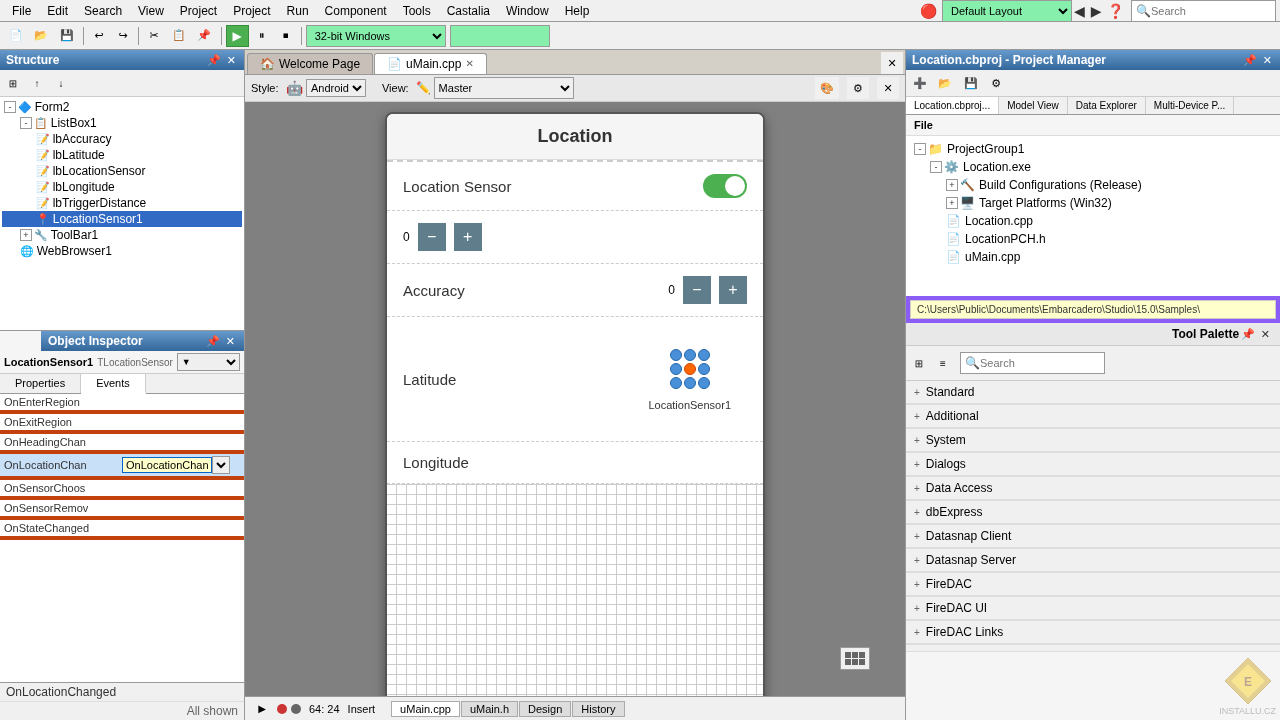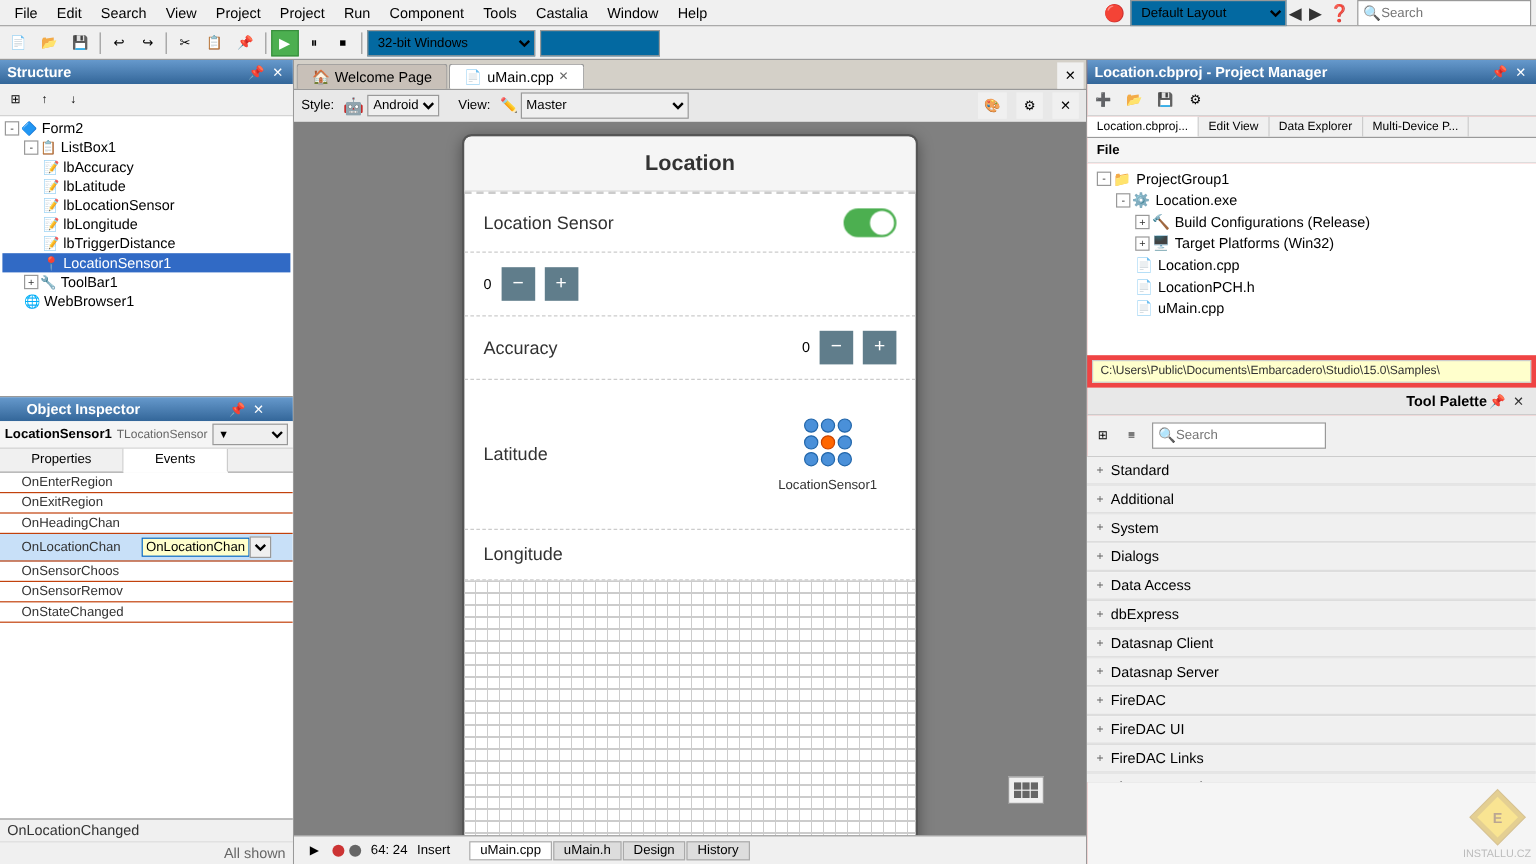--- a/index.html
+++ b/index.html
@@ -6,21 +6,21 @@
     body { width: 1280px; height: 720px; overflow: hidden; background: #d4d0c8; display: flex; flex-direction: column; }
 
     
     .menu-bar { background: #f0f0f0; border-bottom: 1px solid #999; display: flex; align-items: center; height: 22px; padding: 0 4px; }
     .menu-item { padding: 2px 8px; cursor: pointer; color: #000; }
 
     
     .toolbar { background: #f0f0f0; border-bottom: 1px solid #999; display: flex; align-items: center; height: 28px; padding: 2px 4px; gap: 2px; }
     .toolbar-btn { background: #f0f0f0; border: 1px solid transparent; padding: 2px 4px; cursor: pointer; display: flex; align-items: center; justify-content: center; min-width: 22px; height: 22px; font-size: 11px; }
     .toolbar-separator { width: 1px; background: #999; height: 18px; margin: 0 2px; }
-    .toolbar-dropdown { border: 1px solid #999; background: #0369a1; padding: 2px 4px; height: 22px; font-size: 11px; cursor: pointer; }
+    .toolbar-dropdown { border: 1px solid #999; background: #86efac; padding: 2px 4px; height: 22px; font-size: 11px; cursor: pointer; }
     .run-btn { background: #4caf50; color: white; border: 1px solid #388e3c; padding: 2px 6px; cursor: pointer; height: 22px; display: flex; align-items: center; gap: 2px; }
     .search-bar-top { display: flex; align-items: center; border: 1px solid #999; background: white; padding: 0 4px; height: 22px; margin-left: 4px; }
     .search-bar-top input { border: none; outline: none; font-size: 11px; width: 120px; }
 
     
     .main-layout { display: flex; flex: 1; overflow: hidden; }
 
     
     .left-panel { width: 245px; display: flex; flex-direction: column; background: #f5f5f5; border-right: 1px solid #999; }
     .panel-header { background: linear-gradient(to bottom, #6699cc, #336699); color: white; padding: 3px 6px; display: flex; align-items: center; justify-content: space-between; font-weight: bold; font-size: 11px; }
@@ -29,28 +29,28 @@
 
     
     .tree-view { flex: 1; overflow: auto; padding: 2px; background: white; }
     .tree-item { display: flex; align-items: center; padding: 1px 2px; cursor: pointer; white-space: nowrap; }
     .tree-indent { display: inline-block; width: 16px; }
     .tree-expand { display: inline-flex; align-items: center; justify-content: center; width: 12px; height: 12px; border: 1px solid #999; background: white; cursor: pointer; font-size: 9px; margin-right: 2px; color: #333; }
     .tree-icon { margin-right: 3px; font-size: 11px; }
 
     
     .obj-inspector { height: 390px; border-top: 1px solid #999; display: flex; flex-direction: column; }
-    .obj-inspector-header { background: linear-gradient(to bottom, #6699cc, #336699); color: white; padding: 3px 22px; display: flex; align-items: center; justify-content: space-between; font-weight: bold; font-size: 11px; }
+    .obj-inspector-header { background: linear-gradient(to bottom, #6699cc, #336699); color: white; padding: 3px 7px; display: flex; align-items: center; justify-content: space-between; font-weight: bold; font-size: 11px; margin-left: 41px; }
     .obj-inspector-selector { display: flex; align-items: center; padding: 2px 4px; border-bottom: 1px solid #ccc; background: #f5f5f5; gap: 4px; }
     .obj-inspector-selector select { flex: 1; height: 20px; font-size: 11px; border: 1px solid #999; }
     .tab-bar { display: flex; border-bottom: 1px solid #999; background: #f0f0f0; }
-    .tab { padding: 3px 26px; cursor: pointer; border-right: 1px solid #ccc; font-size: 11px; }
+    .tab { padding: 3px 15px; cursor: pointer; border-right: 1px solid #ccc; font-size: 11px; }
     .tab.active { background: white; border-bottom: 2px solid white; margin-bottom: -1px; }
     .events-list { flex: 1; overflow: auto; background: white; }
-    .event-row { display: flex; align-items: center; padding: 2px 18px; border-bottom: 1px solid #c2410c; cursor: pointer; justify-content: flex-end; }
+    .event-row { display: flex; align-items: center; padding: 2px 4px; border-bottom: 4px solid #c2410c; cursor: pointer; justify-content: flex-end; }
     .event-row.active { background: #cce8ff; }
     .event-name { flex: 1; font-size: 11px; color: #333; }
     .event-value { flex: 1; }
     .event-value input { width: 100%; border: 1px solid #0066cc; outline: none; font-size: 11px; padding: 1px 3px; background: #ffffcc; }
     .event-value select { width: 20px; height: 18px; border: 1px solid #999; font-size: 10px; }
     .status-bar-bottom { background: #f0f0f0; border-top: 1px solid #999; padding: 2px 6px; font-size: 11px; color: #333; }
 
     
     .center-panel { flex: 1; display: flex; flex-direction: column; background: #808080; }
     .editor-tabs { background: #d4d0c8; border-bottom: 1px solid #999; display: flex; align-items: center; padding: 2px 2px 0; gap: 1px; }
@@ -77,21 +77,21 @@
     
     .bottom-status { background: #f0f0f0; border-top: 1px solid #999; display: flex; align-items: center; padding: 2px 6px; gap: 8px; height: 24px; }
     .bottom-dots { display: flex; gap: 4px; align-items: center; }
     .dot-red { width: 10px; height: 10px; background: #cc3333; border-radius: 50%; }
     .dot-gray { width: 10px; height: 10px; background: #666; border-radius: 50%; }
     .tab-status { display: flex; gap: 1px; margin-left: 8px; }
     .status-tab { padding: 1px 8px; background: #ddd; border: 1px solid #aaa; font-size: 11px; cursor: pointer; }
     .status-tab.active { background: white; }
 
     
-    .right-panel { width: 375px; display: flex; flex-direction: column; background: #ef4444; border-left: 1px solid #999; }
+    .right-panel { width: 375px; display: flex; flex-direction: column; background: #8b5cf6; border-left: 1px solid #999; }
     .right-panel-header { background: linear-gradient(to bottom, #6699cc, #336699); color: white; padding: 3px 6px; display: flex; align-items: center; justify-content: space-between; font-weight: bold; font-size: 11px; }
     .right-tabs { display: flex; border-bottom: 1px solid #999; background: #f0f0f0; overflow: auto; }
     .right-tab { padding: 3px 8px; cursor: pointer; border-right: 1px solid #ccc; font-size: 10px; white-space: nowrap; }
     .right-tab.active { background: white; }
     .file-tree { padding: 4px; background: white; flex: 1; overflow: auto; }
     .file-row { display: flex; align-items: center; padding: 2px 4px; cursor: pointer; }
     .file-icon { margin-right: 4px; font-size: 12px; }
     .file-path { padding: 3px 6px; background: #ffffcc; border: 1px solid #ccc; margin: 4px; font-size: 10px; color: #333; word-break: break-all; }
     .tool-palette-header { background: #e8e8e8; padding: 4px 8px; font-weight: bold; font-size: 11px; display: flex; align-items: center; justify-content: flex-end; border-bottom: 1px solid #ccc; }
     .tool-search { display: flex; align-items: center; border: 1px solid #999; background: white; padding: 0 4px; height: 22px; margin: 4px; }
@@ -445,21 +445,21 @@
 
     <div style="display:flex; align-items:center; gap:2px; padding:2px; background:#f0f0f0; border-bottom:1px solid #ccc;">
       <button class="toolbar-btn">➕</button>
       <button class="toolbar-btn">📂</button>
       <button class="toolbar-btn">💾</button>
       <button class="toolbar-btn">⚙</button>
     </div>
 
     <div class="right-tabs">
       <div class="right-tab active">Location.cbproj...</div>
-      <div class="right-tab">Edit View</div>
+      <div class="right-tab">Model View</div>
       <div class="right-tab">Data Explorer</div>
       <div class="right-tab">Multi-Device P...</div>
     </div>
 
     <div style="padding:4px 8px; font-weight:bold; font-size:11px; background:#f5f5f5; border-bottom:1px solid #ddd;">File</div>
 
     <div class="file-tree" style="max-height:160px; overflow:auto;">
       <div class="file-row">
         <span class="tree-expand">-</span>
         <span class="file-icon">📁</span>

